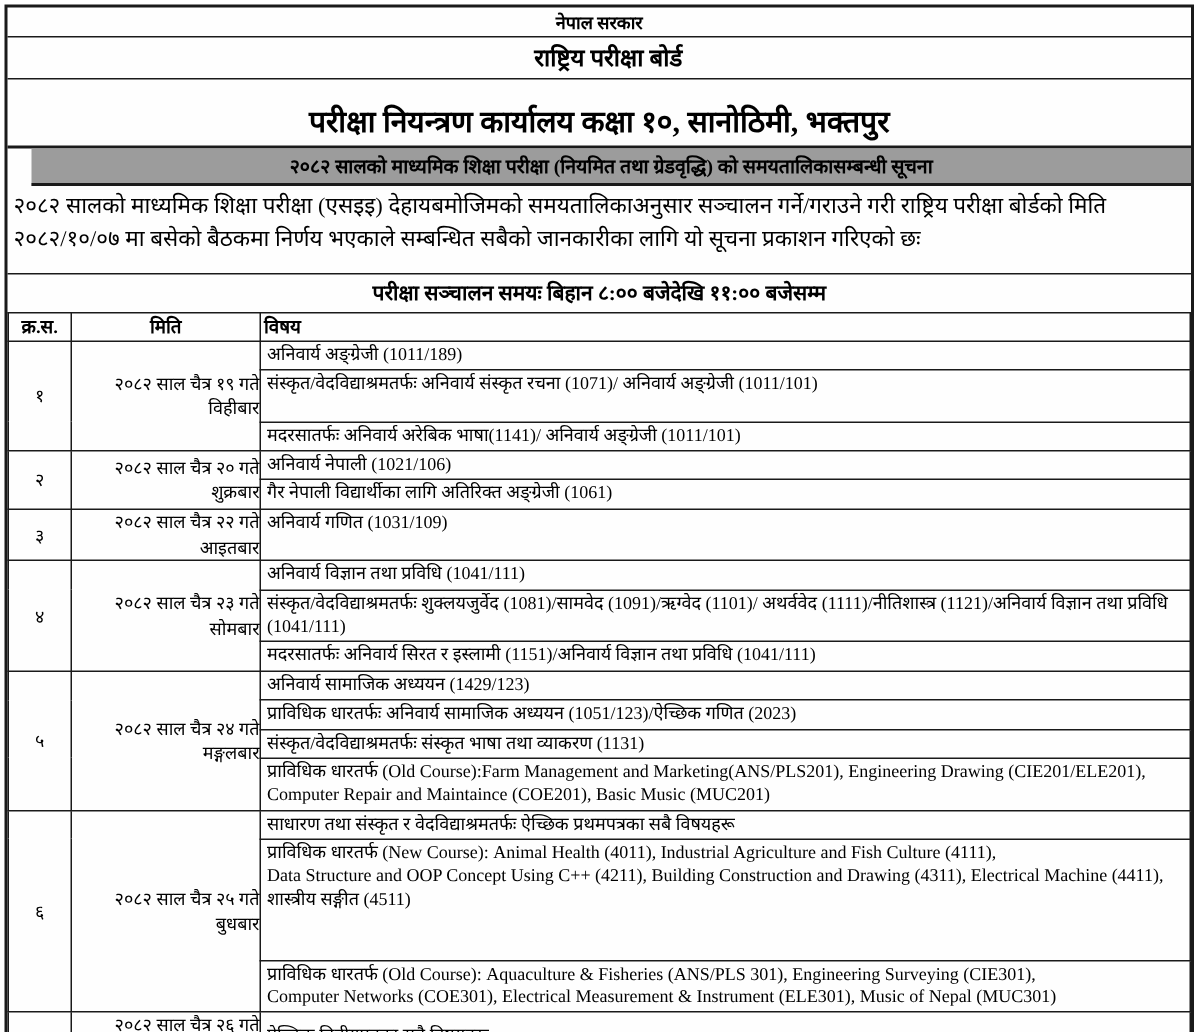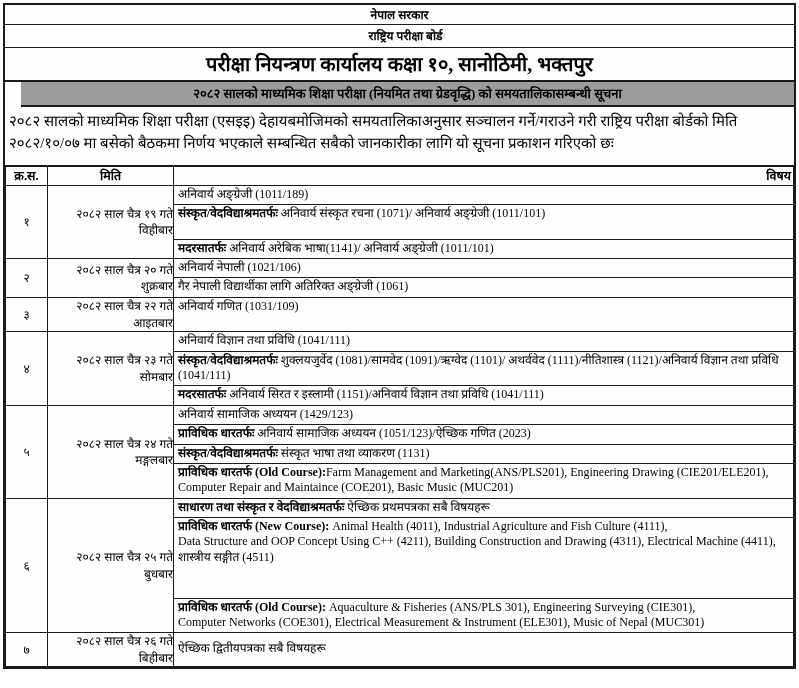--- a/index.html
+++ b/index.html
@@ -9,22 +9,22 @@
     color: #000;
   }
   .doc {
     width: 793px;
     margin: 3px auto 0 auto;
     border: 2px solid #1a1a1a;
     background: #fefefe;
   }
   .hdr-row { border-bottom: 1px solid #1a1a1a; text-align: center; }
   .gov-line { font-size: 12px; font-weight: bold; padding: 1px 16px; }
-  .board-line { font-size: 12px; font-weight: bold; padding: 2px 0 3px 12px; }
-  .office-line { font-size: 20px; font-weight: bold; padding: 2px 0 3px 0; border-bottom: 2px solid #1a1a1a; }
+  .board-line { font-size: 16px; font-weight: bold; padding: 2px 0 3px 12px; }
+  .office-line { font-size: 20px; font-weight: bold; padding: 2px 0 3px 0; border-bottom: 2px solid #1a1a1a; margin-top: 12px; }
   .notice-bar {
     background: #9c9c9c;
     font-size: 13px; font-weight: bold;
     text-align: center;
     padding: 2px 0 3px 0;
     border-bottom: 2px solid #1a1a1a;
     margin-left: 16px;
   }
   .intro {
     font-size: 15px;
@@ -44,59 +44,60 @@
     border: 1px solid #1a1a1a;
     vertical-align: middle;
   }
   table.schedule th {
     font-size: 12.5px;
     font-weight: bold;
     padding: 0 2px 1px 2px;
   }
   th.col-sn  { width: 42px; }
   th.col-date{ width: 126px; }
-  th.col-subj{ text-align: right; }
+  th.col-subj{ text-align: left; }
   td.sn-cell {
     text-align: center;
     font-size: 12px;
     width: 42px;
   }
   td.date-cell {
     text-align: right;
     font-size: 12px;
     line-height: 1.35;
     white-space: pre-line;
     width: 126px;
   }
   td.subject-cell {
     font-size: 12px;
     line-height: 1.28;
     padding: 1px 4px 2px 4px;
     white-space: pre-line;
     vertical-align: top;
     text-align: left;
   }
-  td.subject-cell b { font-weight: bold; margin-top: 16px; }
+  td.subject-cell b { font-weight: normal; margin-top: 16px; }
 </style>
 </head>
 <body>
 
 <div class="doc">
 
   <div class="hdr-row gov-line">नेपाल सरकार</div>
 
   <div class="hdr-row board-line">राष्ट्रिय परीक्षा बोर्ड</div>
 
   <div class="hdr-row office-line">परीक्षा नियन्त्रण कार्यालय कक्षा १०, सानोठिमी, भक्तपुर</div>
 
   <div class="notice-bar">२०८२ सालको माध्यमिक शिक्षा परीक्षा (नियमित तथा ग्रेडवृद्धि) को समयतालिकासम्बन्धी सूचना</div>
 
   <div class="intro">२०८२ सालको माध्यमिक शिक्षा परीक्षा (एसइइ) देहायबमोजिमको समयतालिकाअनुसार सञ्चालन गर्ने/गराउने गरी राष्ट्रिय परीक्षा बोर्डको मिति २०८२/१०/०७ मा बसेको बैठकमा निर्णय भएकाले सम्बन्धित सबैको जानकारीका लागि यो सूचना प्रकाशन गरिएको छः</div>
 
 
+  <div class="hdr-row time-line" style="border-bottom:none;">परीक्षा सञ्चालन समयः बिहान ८:०० बजेदेखि ११:०० बजेसम्म</div>
 
   <table class="schedule">
     <thead>
       <tr>
         <th class="col-sn">क्र.स.</th>
         <th class="col-date">मिति</th>
         <th class="col-subj">विषय</th>
       </tr>
     </thead>
     <tbody id="schedule-body">

